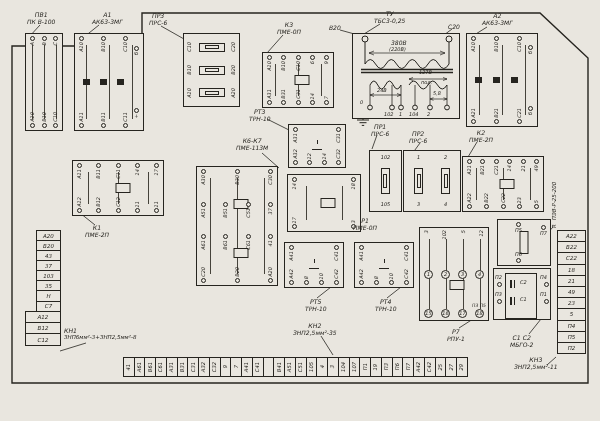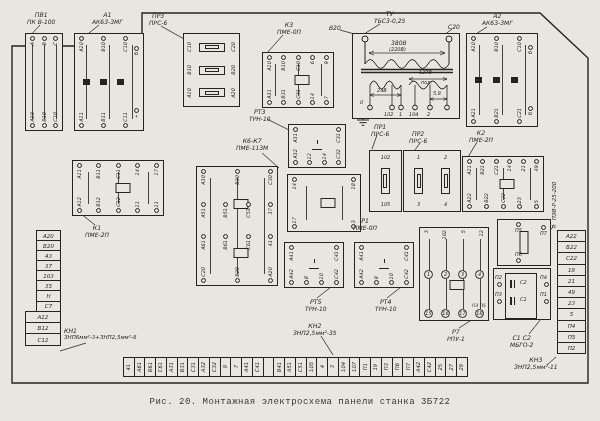--- a/index.html
+++ b/index.html
@@ -1006,14 +1006,13 @@
     </div>
   <div class="reflbl" style="left:293px;top:322px">
       <span class="rf">КН2</span>
       <span>ЗНП2,5мм²-35</span>
     </div>
   <div class="reflbl" style="left:514px;top:356px">
       <span class="rf">КН3</span>
       <span>ЗНП2,5мм²-11</span>
     </div>
 
-  <div class="caption">Рис. 20. Монтажная электросхема панели станка 3Б722</div>
 </div>
 
 </body></html>

